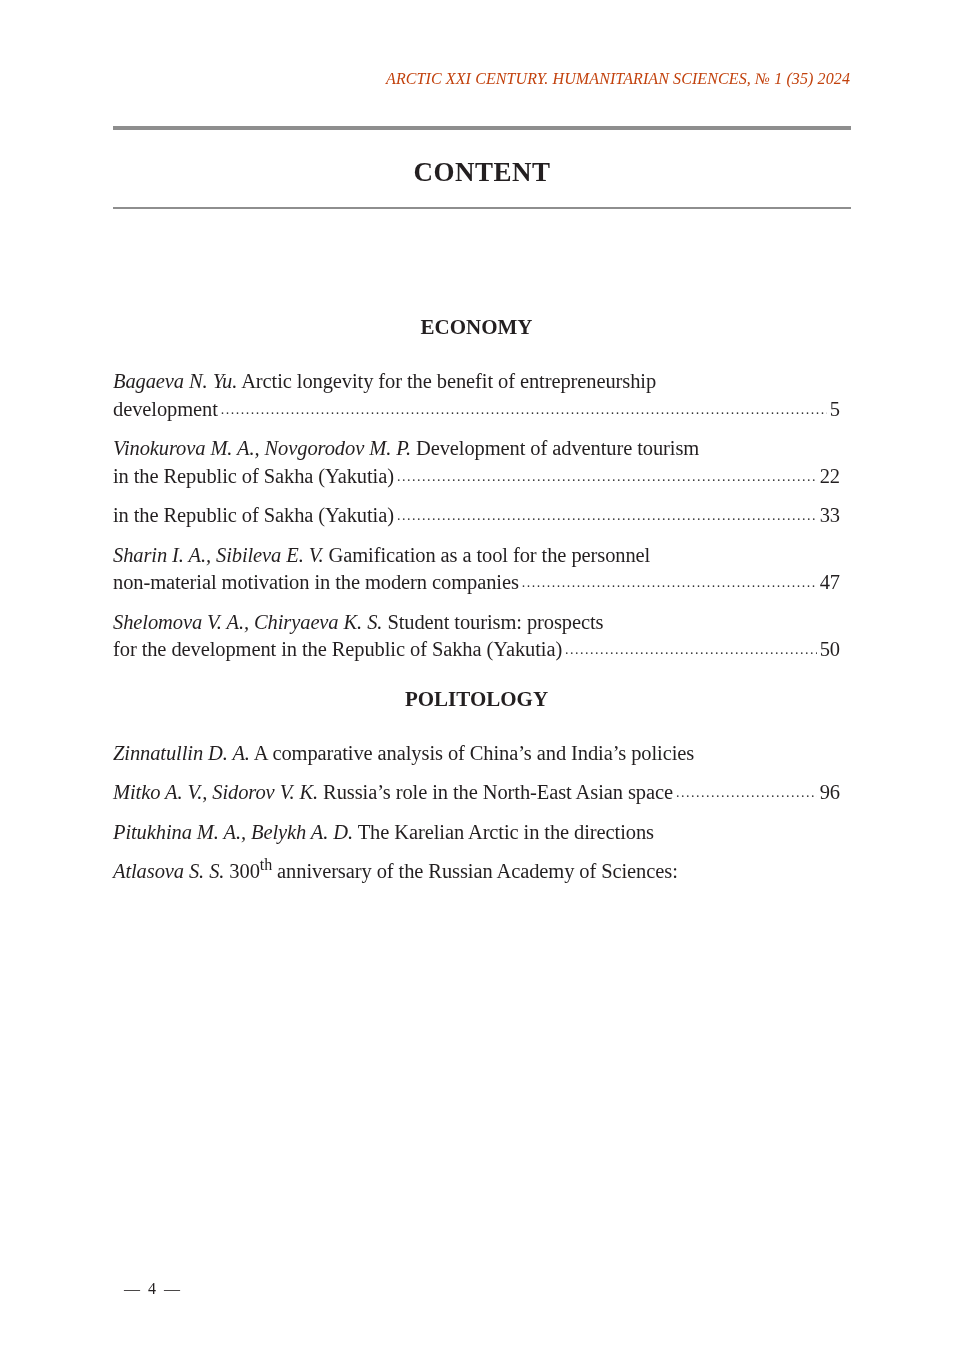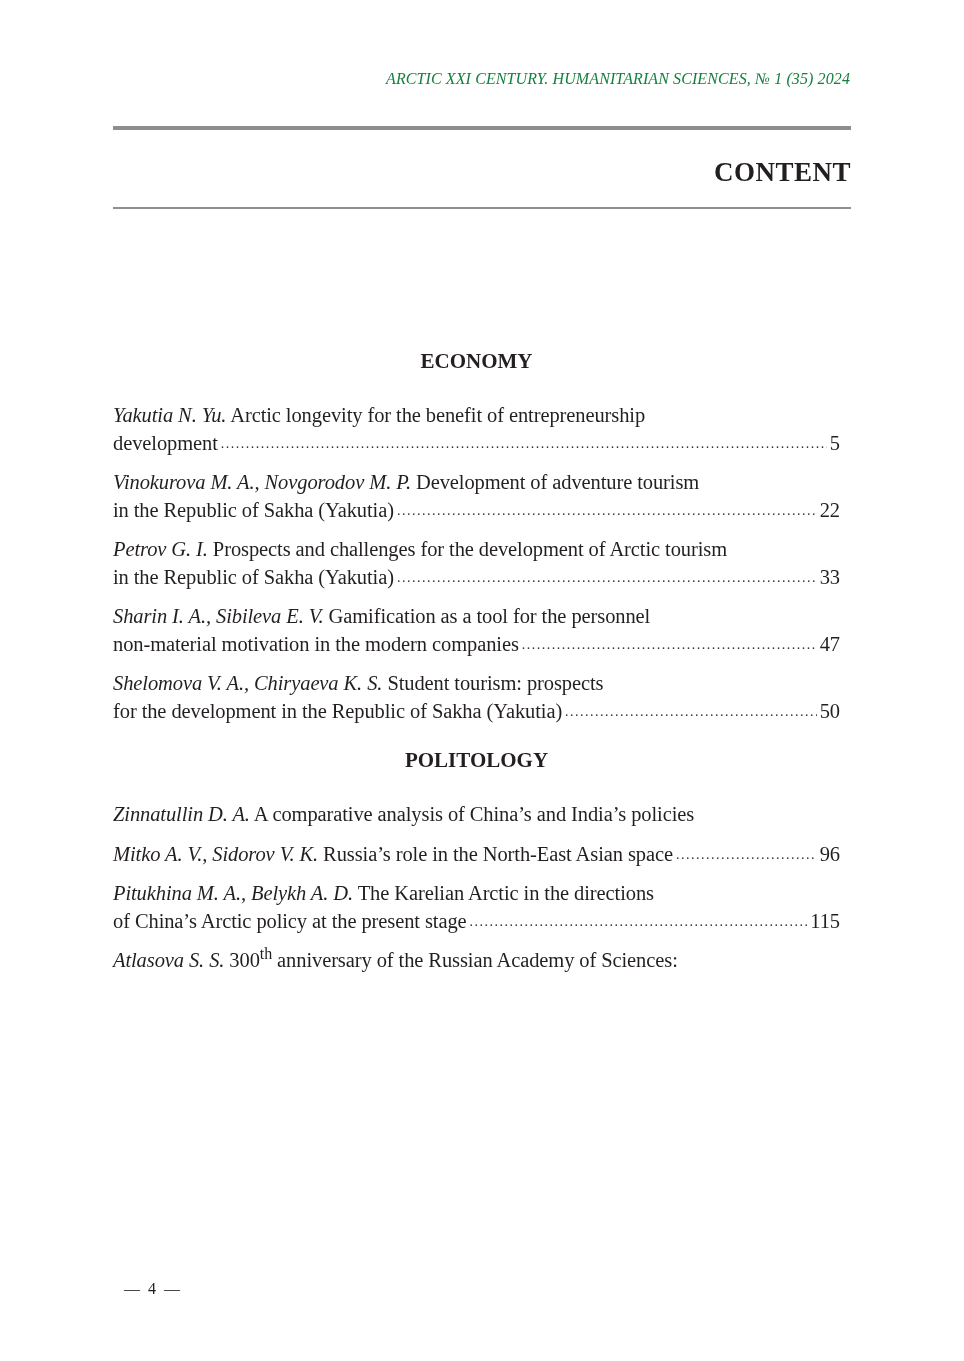--- a/index.html
+++ b/index.html
@@ -1,25 +1,25 @@
 <!DOCTYPE html>
 <html><head>
 <meta charset="utf-8">
 <style>
   html, body { margin: 0; padding: 0; background: #ffffff; }
   body { width: 964px; height: 1361px; position: relative; overflow: hidden;
          font-family: "Liberation Serif", serif; color: #231f20; }
   .running-head { position: absolute; top: 70px; right: 114px; font-style: italic;
-         font-size: 16px; letter-spacing: 0.1px; color: #15803d; }
+         font-size: 16px; letter-spacing: 0.1px; color: #c2410c; }
   .rule { position: absolute; left: 113px; width: 738px; background: #8e8e8e; }
   .rule.top { top: 126px; height: 4px; }
   .rule.bottom { top: 207px; height: 2px; }
-  .page-title { position: absolute; top: 157px; left: 113px; width: 738px; text-align: right;
+  .page-title { position: absolute; top: 157px; left: 113px; width: 738px; text-align: center;
          font-weight: bold; font-size: 27px; letter-spacing: 0.5px; }
-  .toc { position: absolute; left: 113px; width: 727px; top: 346px; }
+  .toc { position: absolute; left: 113px; width: 727px; top: 312px; }
   .section-heading { text-align: center; font-weight: bold; font-size: 21px; margin: 0;
          height: 30px; line-height: 30px; }
   .section-heading.first { margin-bottom: 26px; }
   .section-heading.next { margin-top: 20px; margin-bottom: 26px; }
   .entry { font-size: 20.5px; line-height: 27.5px; margin-bottom: 12px; letter-spacing: -0.1px; }
   .entry .authors { font-style: italic; }
   .entry .line2 { display: flex; align-items: center; }
   .entry .line2 .lead { white-space: nowrap; }
   .entry .line2 .dots { flex: 1; overflow: hidden; white-space: nowrap; margin: 0 3px;
          font-size: 14px; letter-spacing: 1.5px; color: #333; }
@@ -34,39 +34,38 @@
 <div class="running-head">ARCTIC XXI CENTURY. HUMANITARIAN SCIENCES, № 1 (35) 2024</div>
 <div class="rule top"></div>
 <div class="page-title">CONTENT</div>
 <div class="rule bottom"></div>
 
 <div class="toc">
 
   <h2 class="section-heading first">ECONOMY</h2>
 
   <div class="entry">
-    <div><span class="authors">Yakutia N. Yu.</span><span> Arctic longevity for the benefit of entrepreneurship</span></div>
+    <div><span class="authors">Bagaeva N. Yu.</span><span> Arctic longevity for the benefit of entrepreneurship</span></div>
     <div class="line2">
         <span class="lead">development</span>
         <span class="dots"></span>
         <span class="page">5</span>
       </div>
   </div>
 
   <div class="entry">
     <div><span class="authors">Vinokurova M. A., Novgorodov M. P.</span><span> Development of adventure tourism</span></div>
     <div class="line2">
         <span class="lead">in the Republic of Sakha (Yakutia)</span>
         <span class="dots"></span>
         <span class="page">22</span>
       </div>
   </div>
 
   <div class="entry">
-    <div><span class="authors">Petrov G. I.</span><span> Prospects and challenges for the development of Arctic tourism</span></div>
     <div class="line2">
         <span class="lead">in the Republic of Sakha (Yakutia)</span>
         <span class="dots"></span>
         <span class="page">33</span>
       </div>
   </div>
 
   <div class="entry">
     <div><span class="authors">Sharin I. A., Sibileva E. V.</span><span> Gamification as a tool for the personnel</span></div>
     <div class="line2">
@@ -94,25 +93,20 @@
   <div class="entry">
     <div class="line2">
         <span class="lead"><span class="authors">Mitko A. V., Sidorov V. K.</span><span> Russia’s role in the North-East Asian space</span></span>
         <span class="dots"></span>
         <span class="page">96</span>
       </div>
   </div>
 
   <div class="entry">
     <div><span class="authors">Pitukhina M. A., Belykh A. D.</span><span> The Karelian Arctic in the directions</span></div>
-    <div class="line2">
-        <span class="lead">of China’s Arctic policy at the present stage</span>
-        <span class="dots"></span>
-        <span class="page">115</span>
-      </div>
   </div>
 
 
   <div class="entry">
     <div><span class="authors">Atlasova S. S.</span><span> 300</span><sup>th</sup><span> anniversary of the Russian Academy of Sciences:</span></div>
   </div>
 
 </div>
 
 <div class="folio">— 4 —</div>

